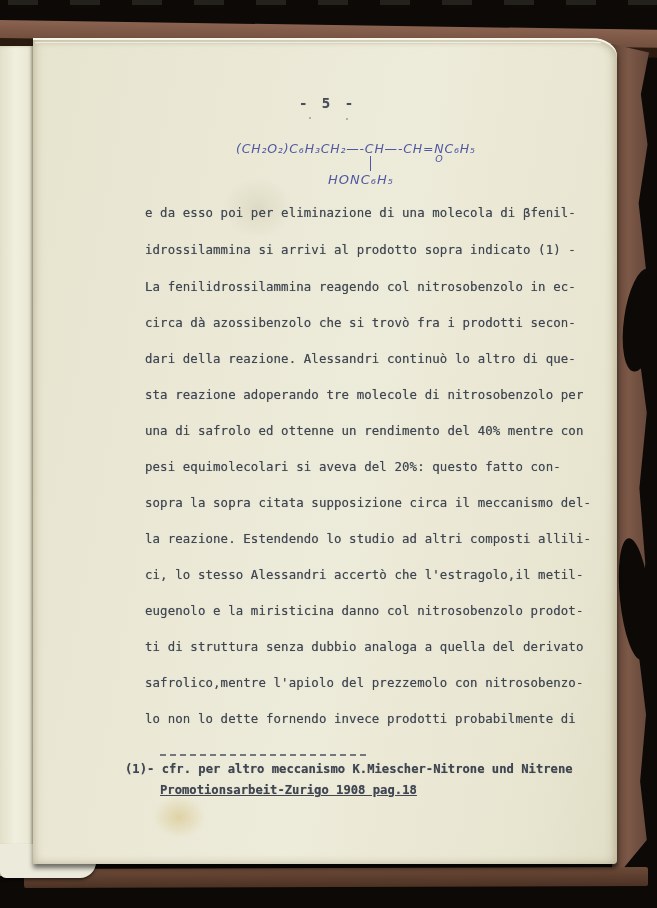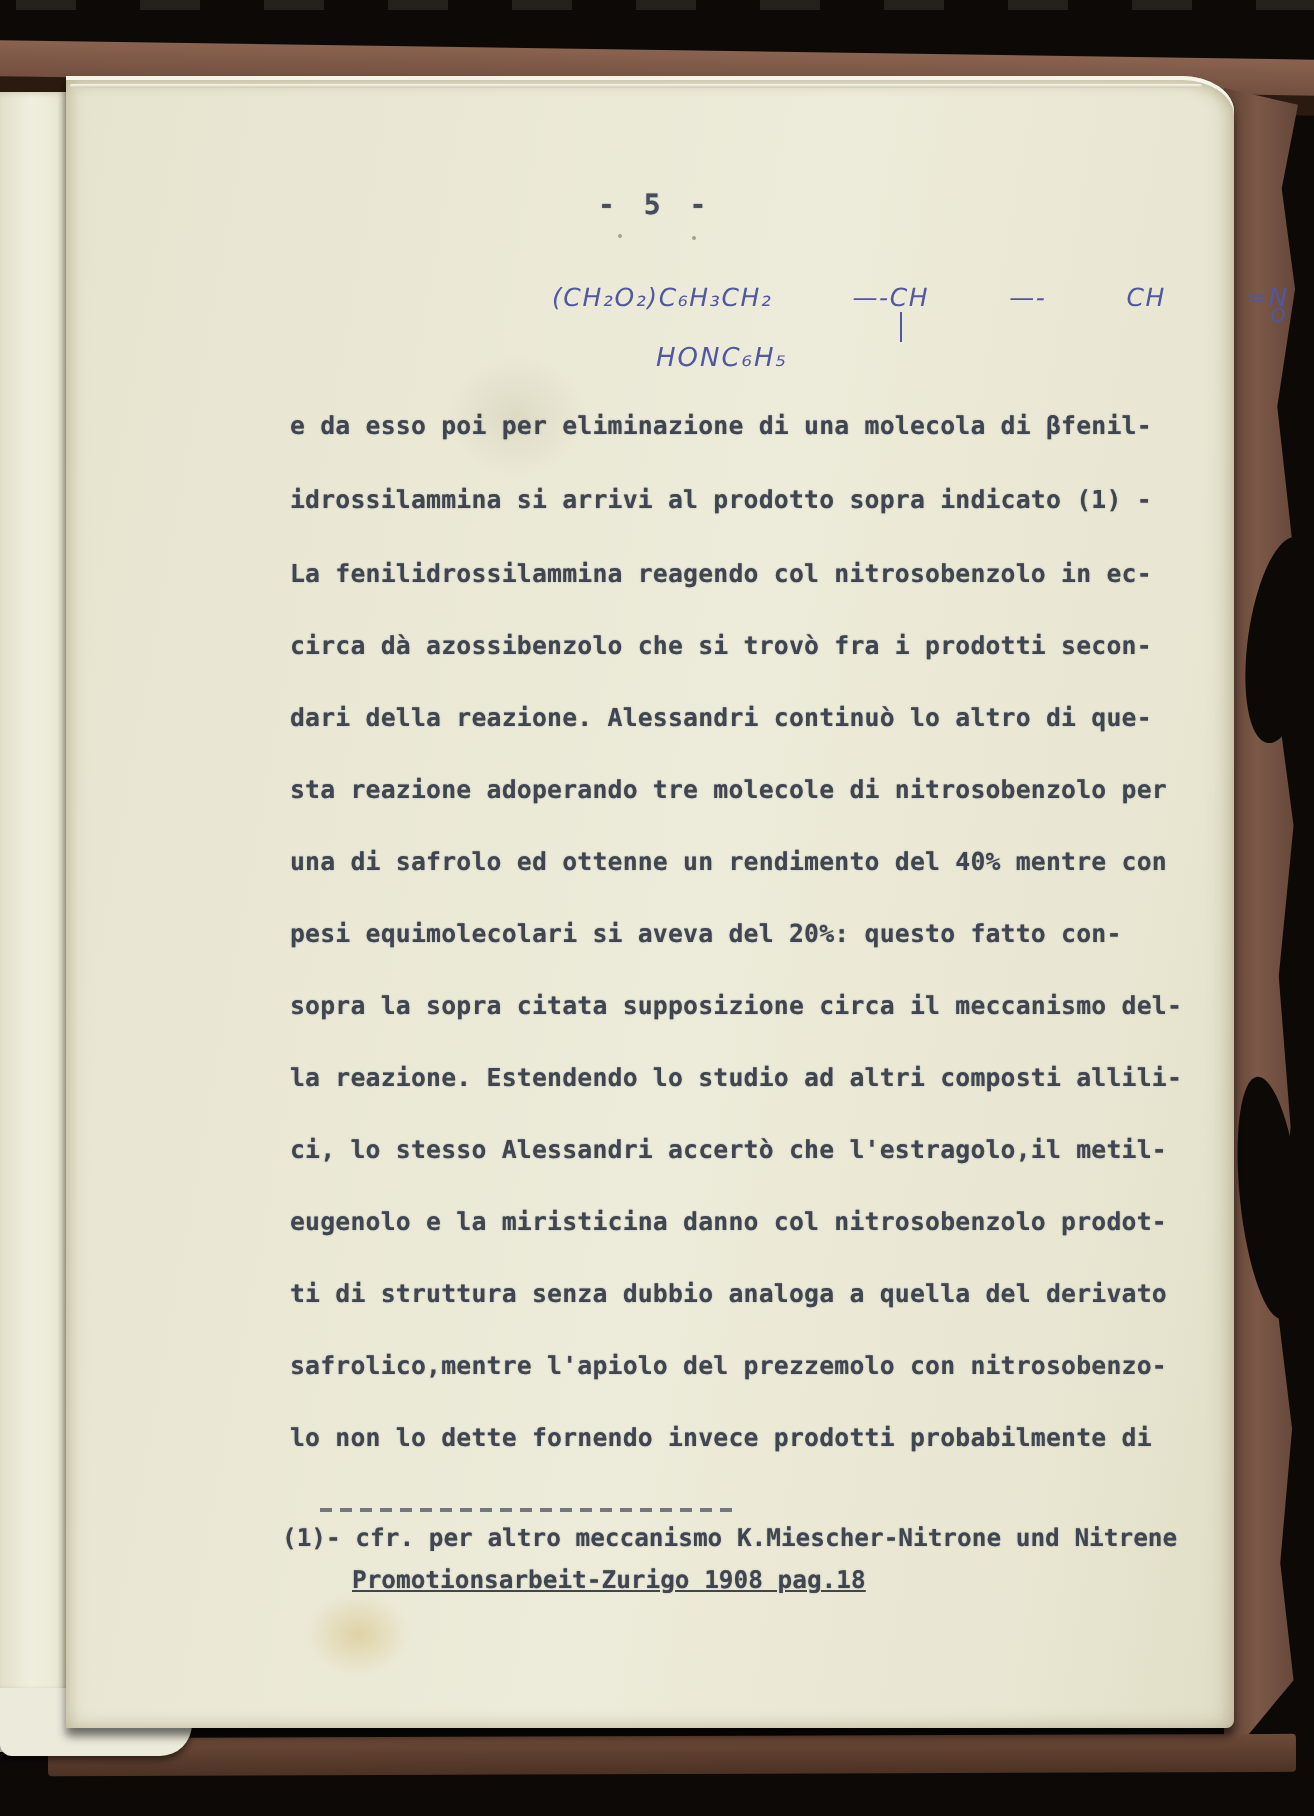--- a/index.html
+++ b/index.html
@@ -46,36 +46,36 @@
 
   .page-number{position:absolute;left:266px;top:57px;font-size:14px;font-weight:bold;
     letter-spacing:3px;color:#474d59;text-shadow:0 0 .7px rgba(71,77,89,.5);}
   .pn-marks{position:absolute;left:276px;top:79px;width:2px;height:2px;background:#a3a18b;
     box-shadow:37px 1px 0 #a3a18b;border-radius:50%;}
 
   
   .formula{position:absolute;left:203px;top:103px;color:#5157a2;
     font-family:"DejaVu Sans",sans-serif;font-style:italic;font-size:12.5px;
     letter-spacing:.8px;white-space:nowrap;}
-  .f-seg{display:inline-block;margin-left:40px;}
+  .f-seg{display:inline-block;}
   .f-ch{position:relative;display:inline-block;}
   .f-vline{position:absolute;left:5px;top:15px;width:1.2px;height:15px;background:#5157a2;}
   .f-n{position:relative;display:inline-block;}
   .f-o{position:absolute;left:1px;top:12px;font-size:9.5px;font-style:italic;}
   .f-branch{position:absolute;left:92px;top:31px;font-size:13px;letter-spacing:1px;}
 
   
-  .line{position:absolute;left:112px;font-size:12.4px;font-weight:bold;color:#3f4551;
+  .line{position:absolute;left:112px;font-size:12.4px;font-weight:normal;color:#3f4551;
     letter-spacing:.1px;white-space:pre;text-shadow:0 0 .7px rgba(63,69,81,.55);}
 
   
   .fn-divider{position:absolute;left:127px;top:716px;width:206px;height:0;
     border-top:2px dashed #565c68;opacity:.8;}
   .fn-line{position:absolute;font-size:12.2px;font-weight:bold;color:#3f4551;
-    white-space:pre;text-shadow:0 0 .7px rgba(63,69,81,.55);margin-left:16px;}
+    white-space:pre;text-shadow:0 0 .7px rgba(63,69,81,.55);}
   .fn-1{left:92px;top:724px;}
   .fn-2{left:127px;top:745px;text-decoration:underline;}
 
   
   .stain{position:absolute;border-radius:50%;}
   .stain-1{left:120px;top:758px;width:52px;height:42px;
     background:radial-gradient(closest-side,rgba(196,160,60,.32),rgba(196,160,60,0));}
   .stain-2{left:190px;top:140px;width:70px;height:60px;
     background:radial-gradient(closest-side,rgba(150,140,100,.16),rgba(150,140,100,0));}
 </style>

